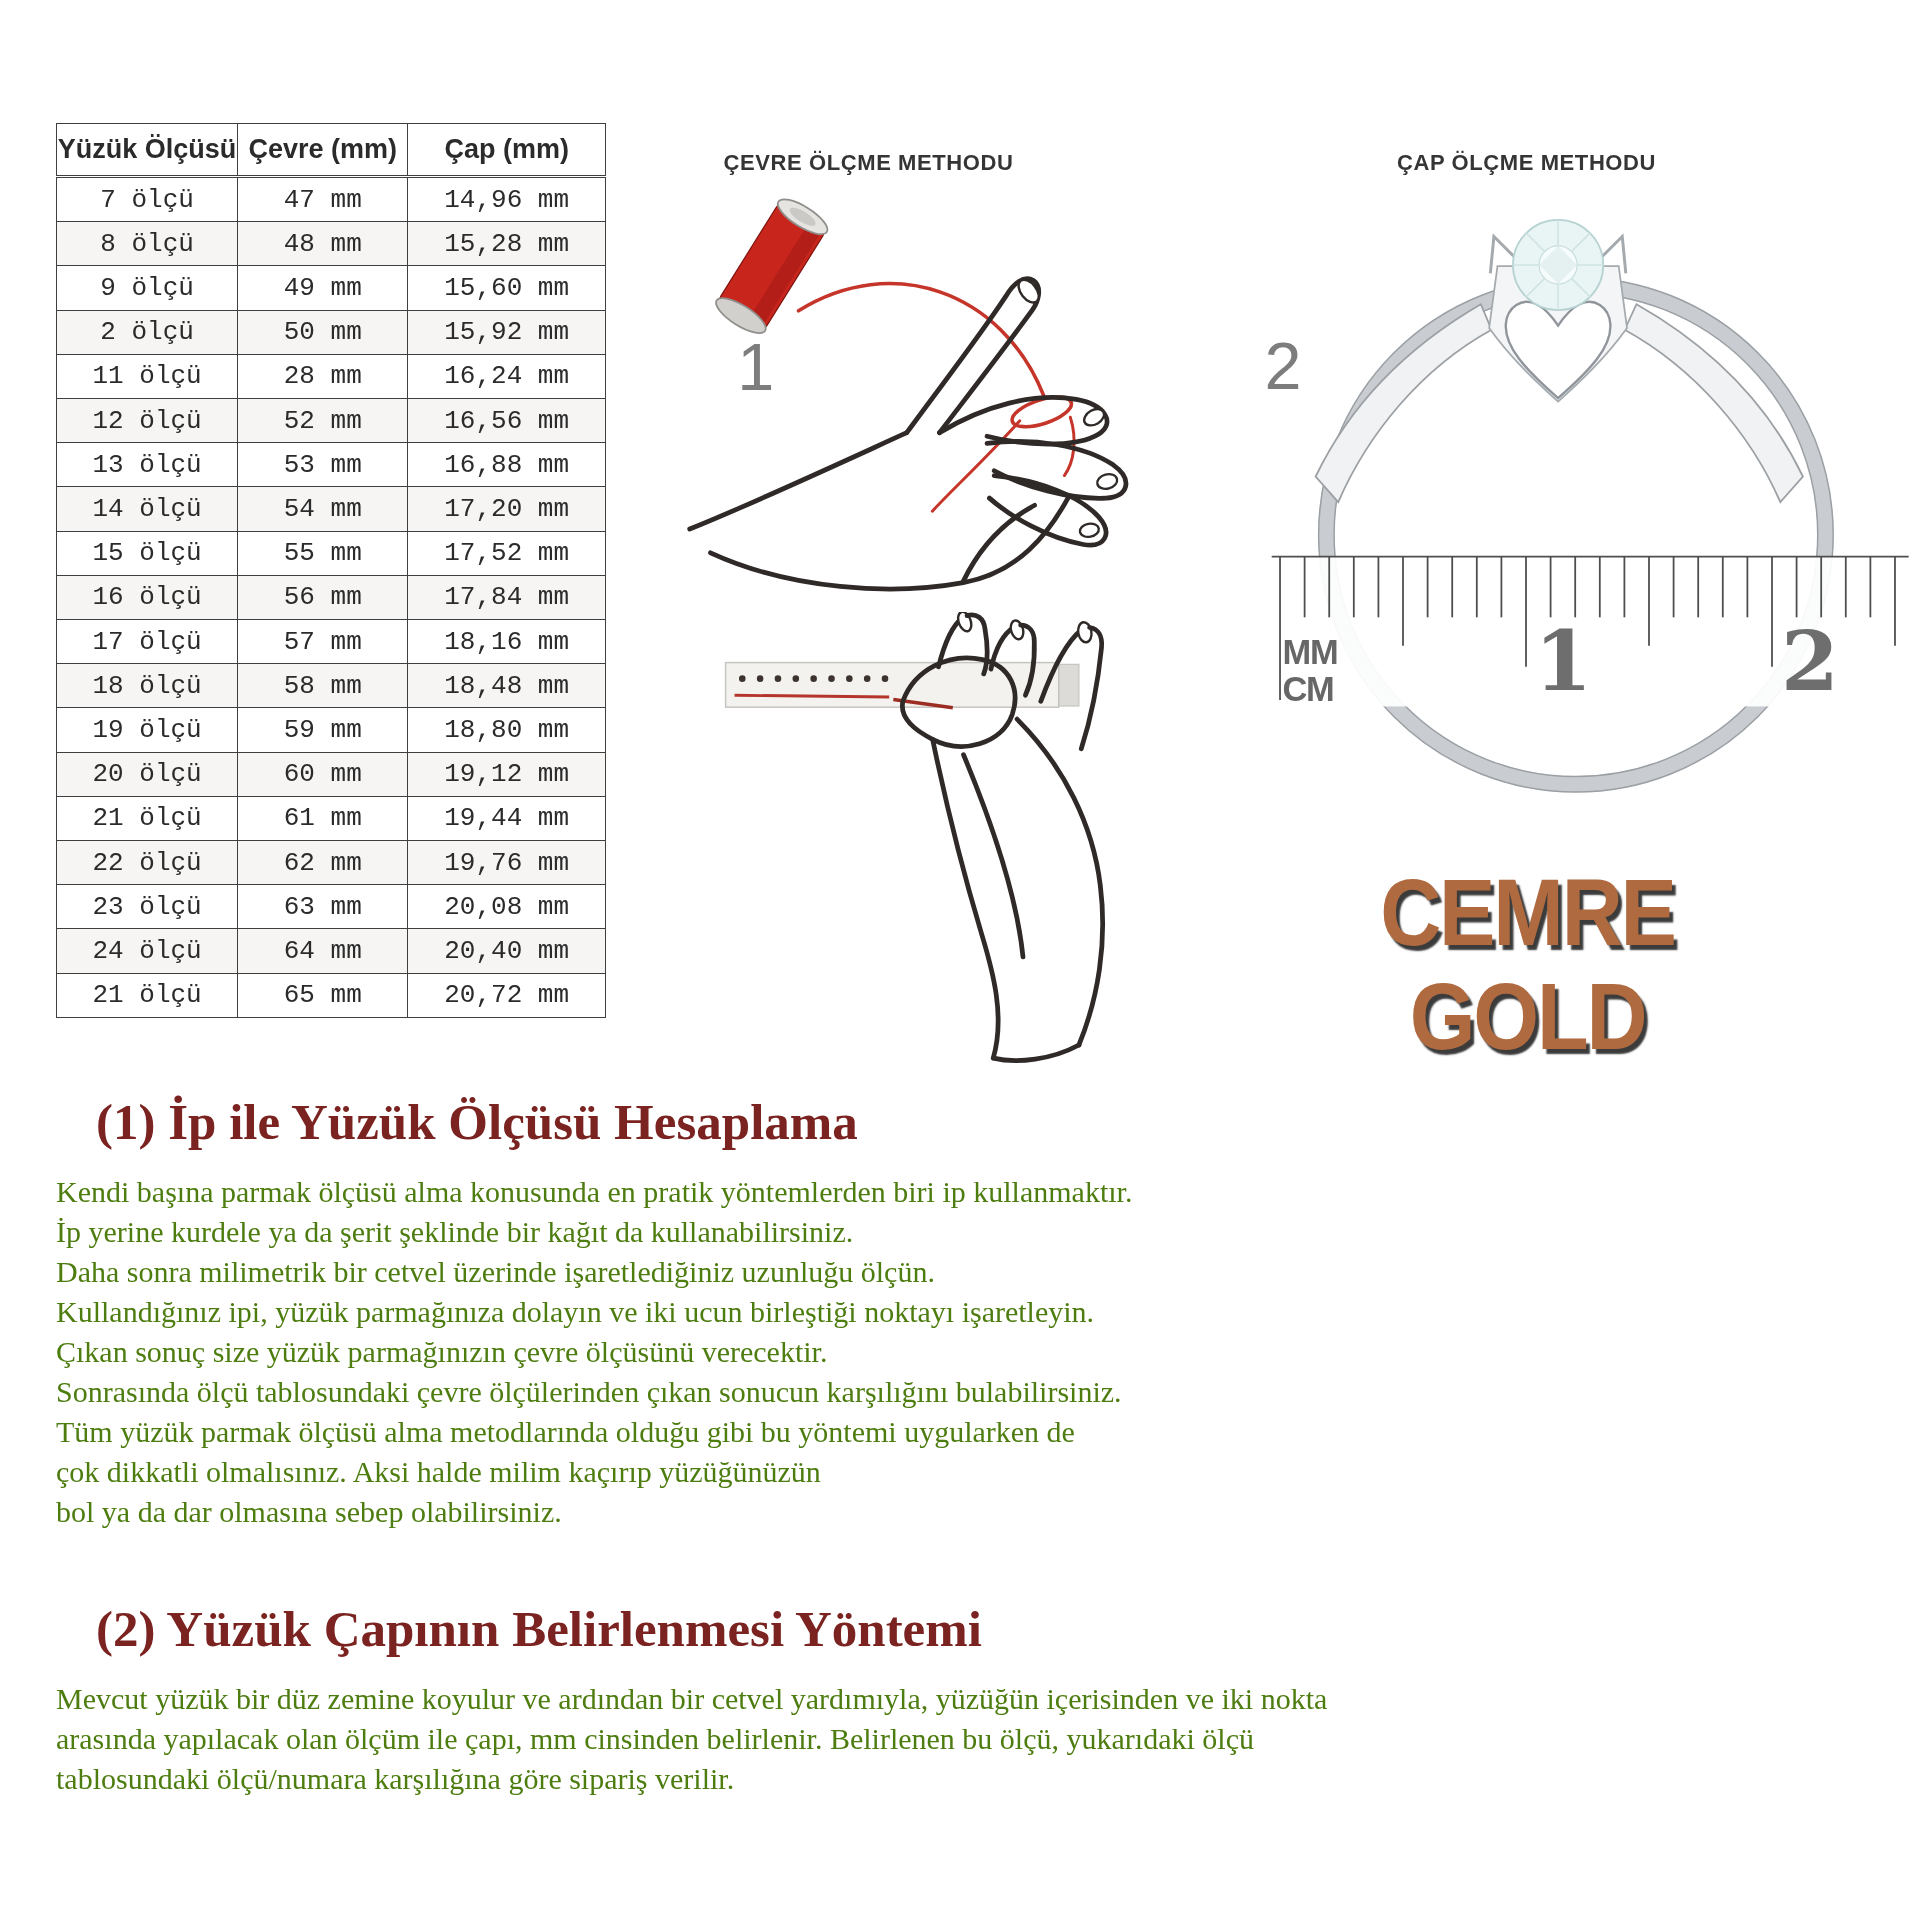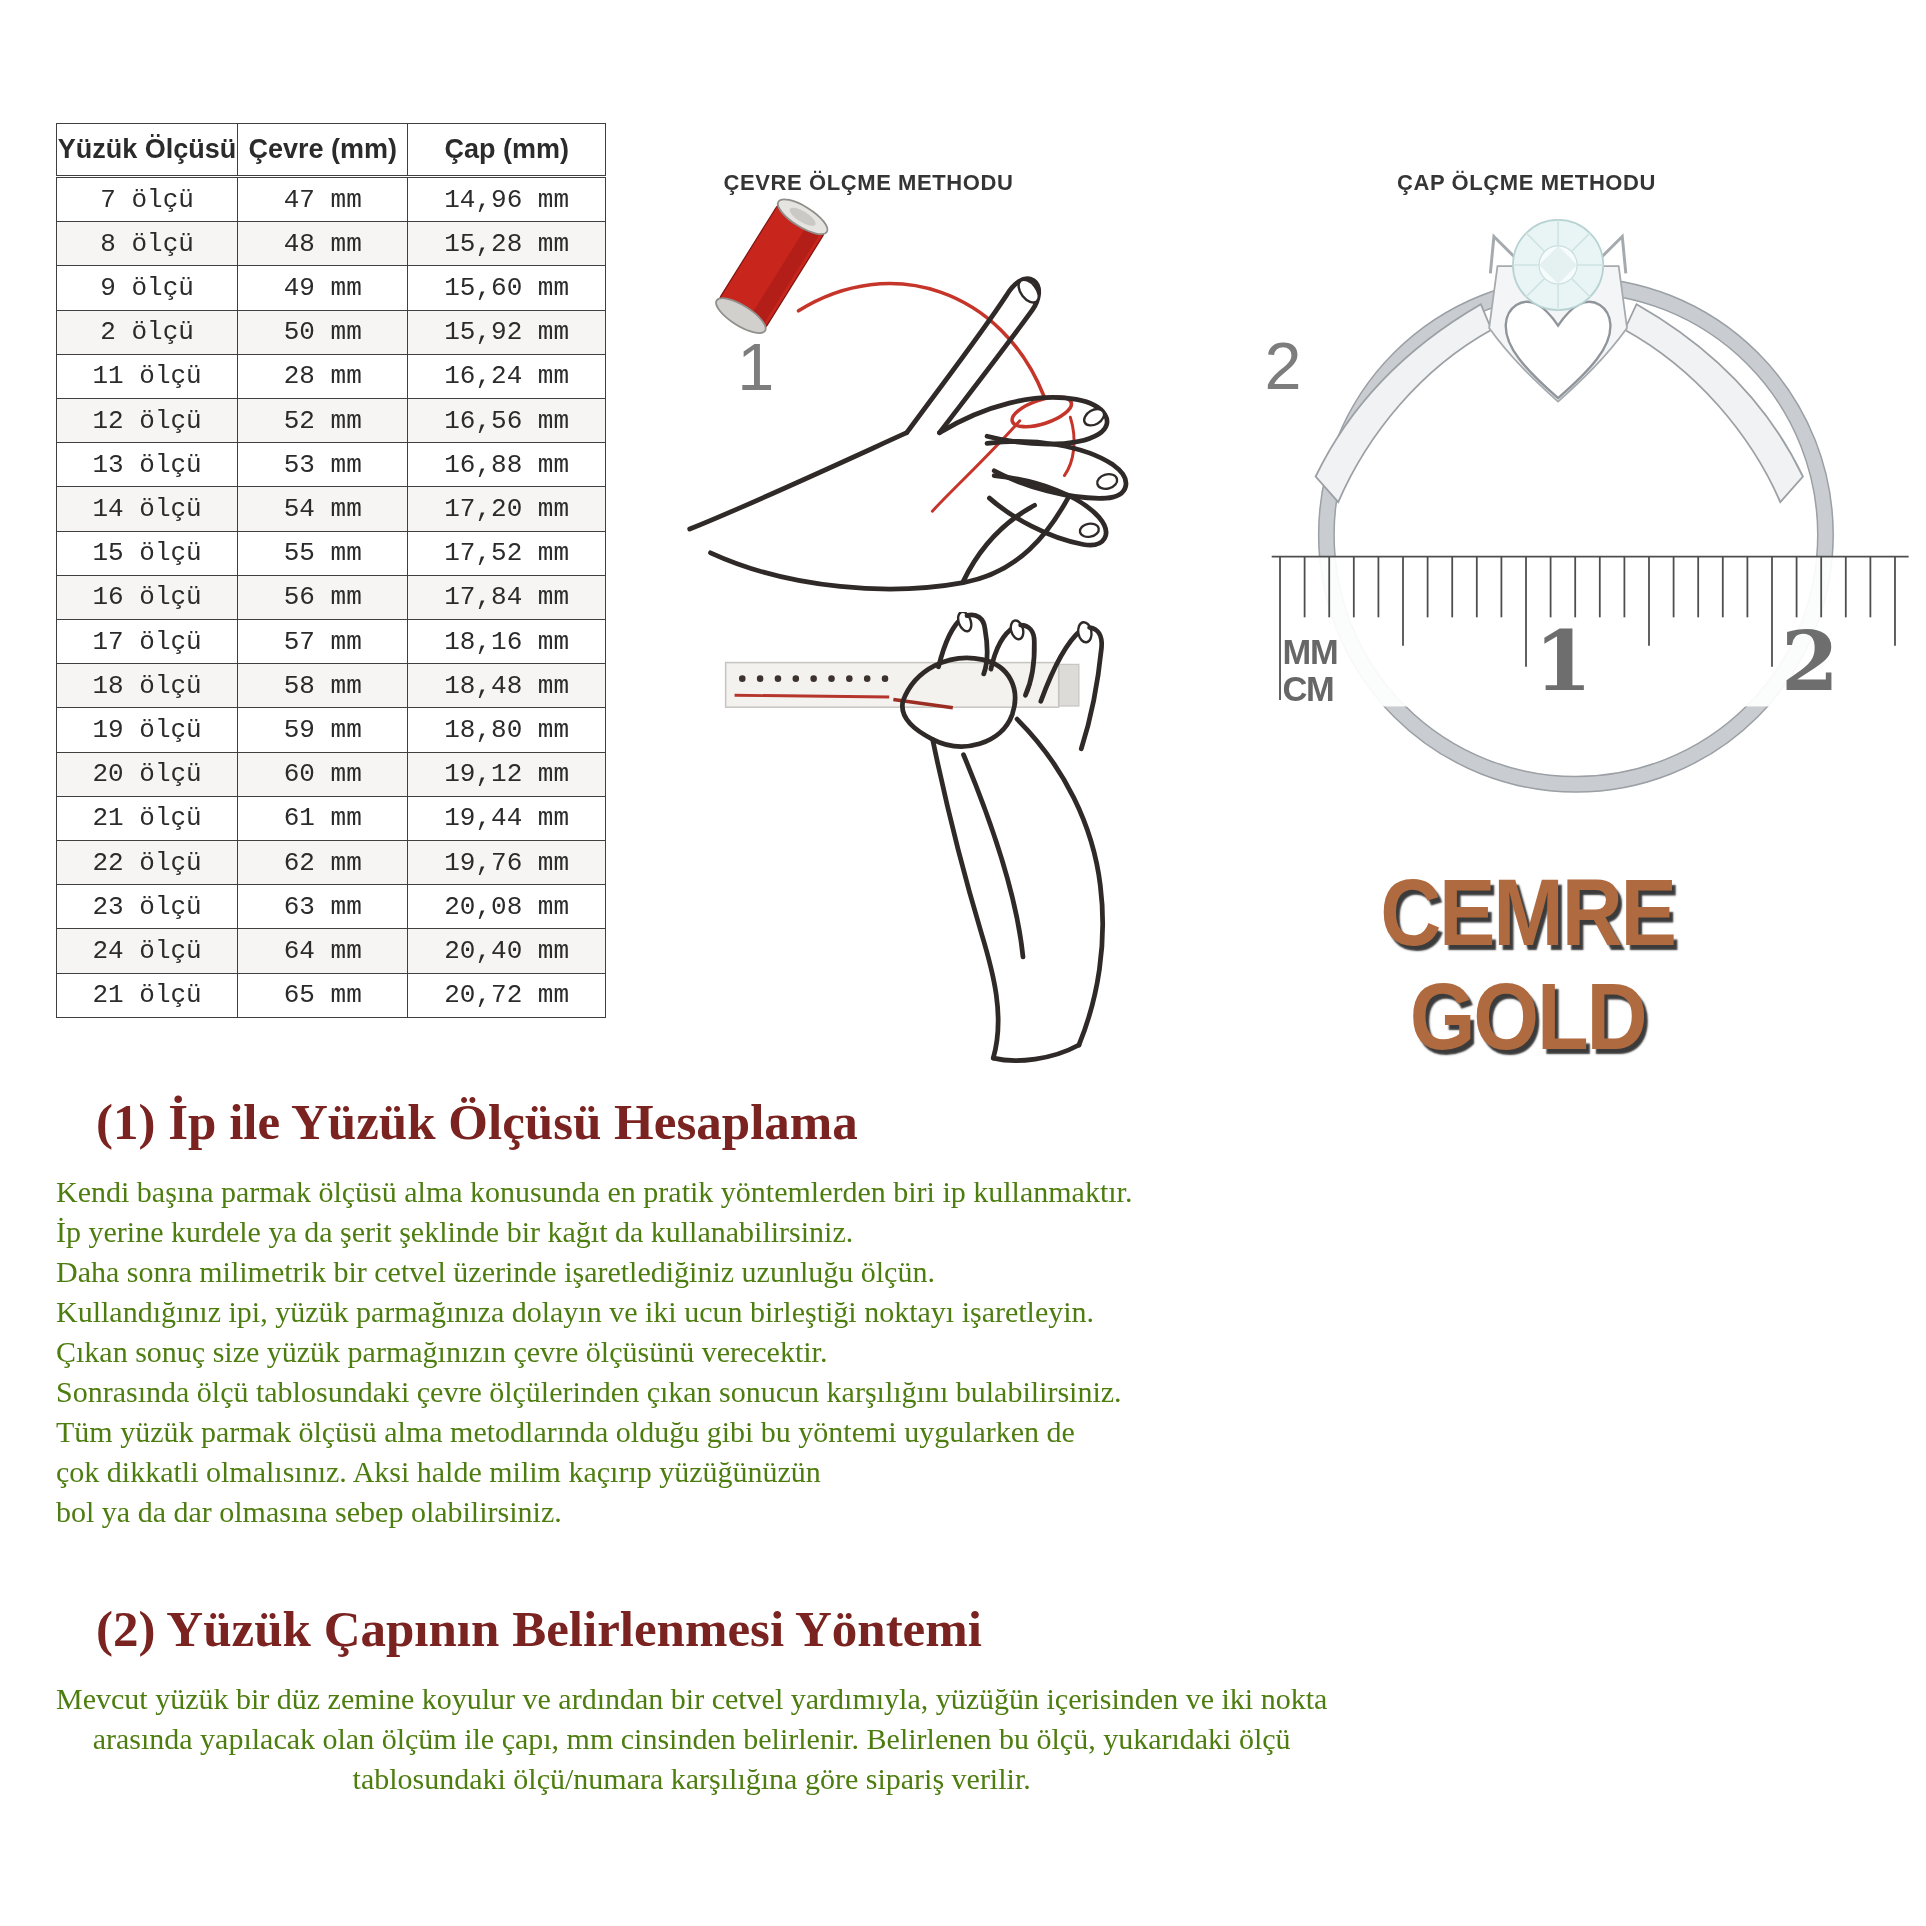--- a/index.html
+++ b/index.html
@@ -12,21 +12,21 @@
   .size-table th,.size-table td{
       border:1.8px solid #3f3f3f;text-align:center;vertical-align:middle;
       font-family:"Liberation Sans",sans-serif;color:#2b2b2b;padding:0;}
   .size-table th{font-size:27px;font-weight:bold;height:51px;border-bottom:3.6px double #3f3f3f;}
   .size-table td{font-size:26px;height:42px;border-top-width:1.2px;border-bottom-width:1.2px;font-family:Liberation Mono, monospace;}
   .size-table tbody tr:nth-child(even) td{background:#f6f5f4;}
   .size-table col.c1{width:33%}.size-table col.c2{width:31%}.size-table col.c3{width:36%}
 
   
   .method-title{position:absolute;width:369px;text-align:center;font-size:22px;font-weight:bold;
-                letter-spacing:0.6px;color:#353535;margin-top:20px;}
+                letter-spacing:0.6px;color:#353535;}
   #method-title-left{left:684px;top:150px;}
   #method-title-right{left:1342px;top:150px;}
 
   
   .illus{position:absolute;}
   #illus-thread{left:654px;top:196px;}
   #illus-pinch{left:684px;top:612px;}
   #illus-ring{left:1225px;top:202px;}
   .sketch{stroke:#2f2a28;stroke-width:8;fill:none;stroke-linecap:round;stroke-linejoin:round;}
   .nail{stroke:#2f2a28;stroke-width:4;fill:#ffffff;}
@@ -43,21 +43,21 @@
          text-shadow:4.2px 4.8px 1.8px #3b3b3b;}
 
   
   .sec-heading{position:absolute;left:56px;font-family:"Liberation Serif",serif;font-weight:600;
                font-size:51px;color:#7a2320;white-space:nowrap;margin-left:40px;}
   #sec1-heading{top:1093px;}
   #sec2-heading{top:1600px;}
   .sec-body{position:absolute;left:56px;font-family:"Liberation Serif",serif;font-size:30px;
             color:#4d7c0f;}
   #sec1-body{top:1172px;}
-  #sec2-body{top:1679px;text-align:center;}
+  #sec2-body{top:1679px;}
   .bodyline{line-height:40px;white-space:nowrap;}
 </style>
 </head>
 <body>
 
 <div class="page">
 
   <table class="size-table">
     <colgroup>
         <col class="c1">

